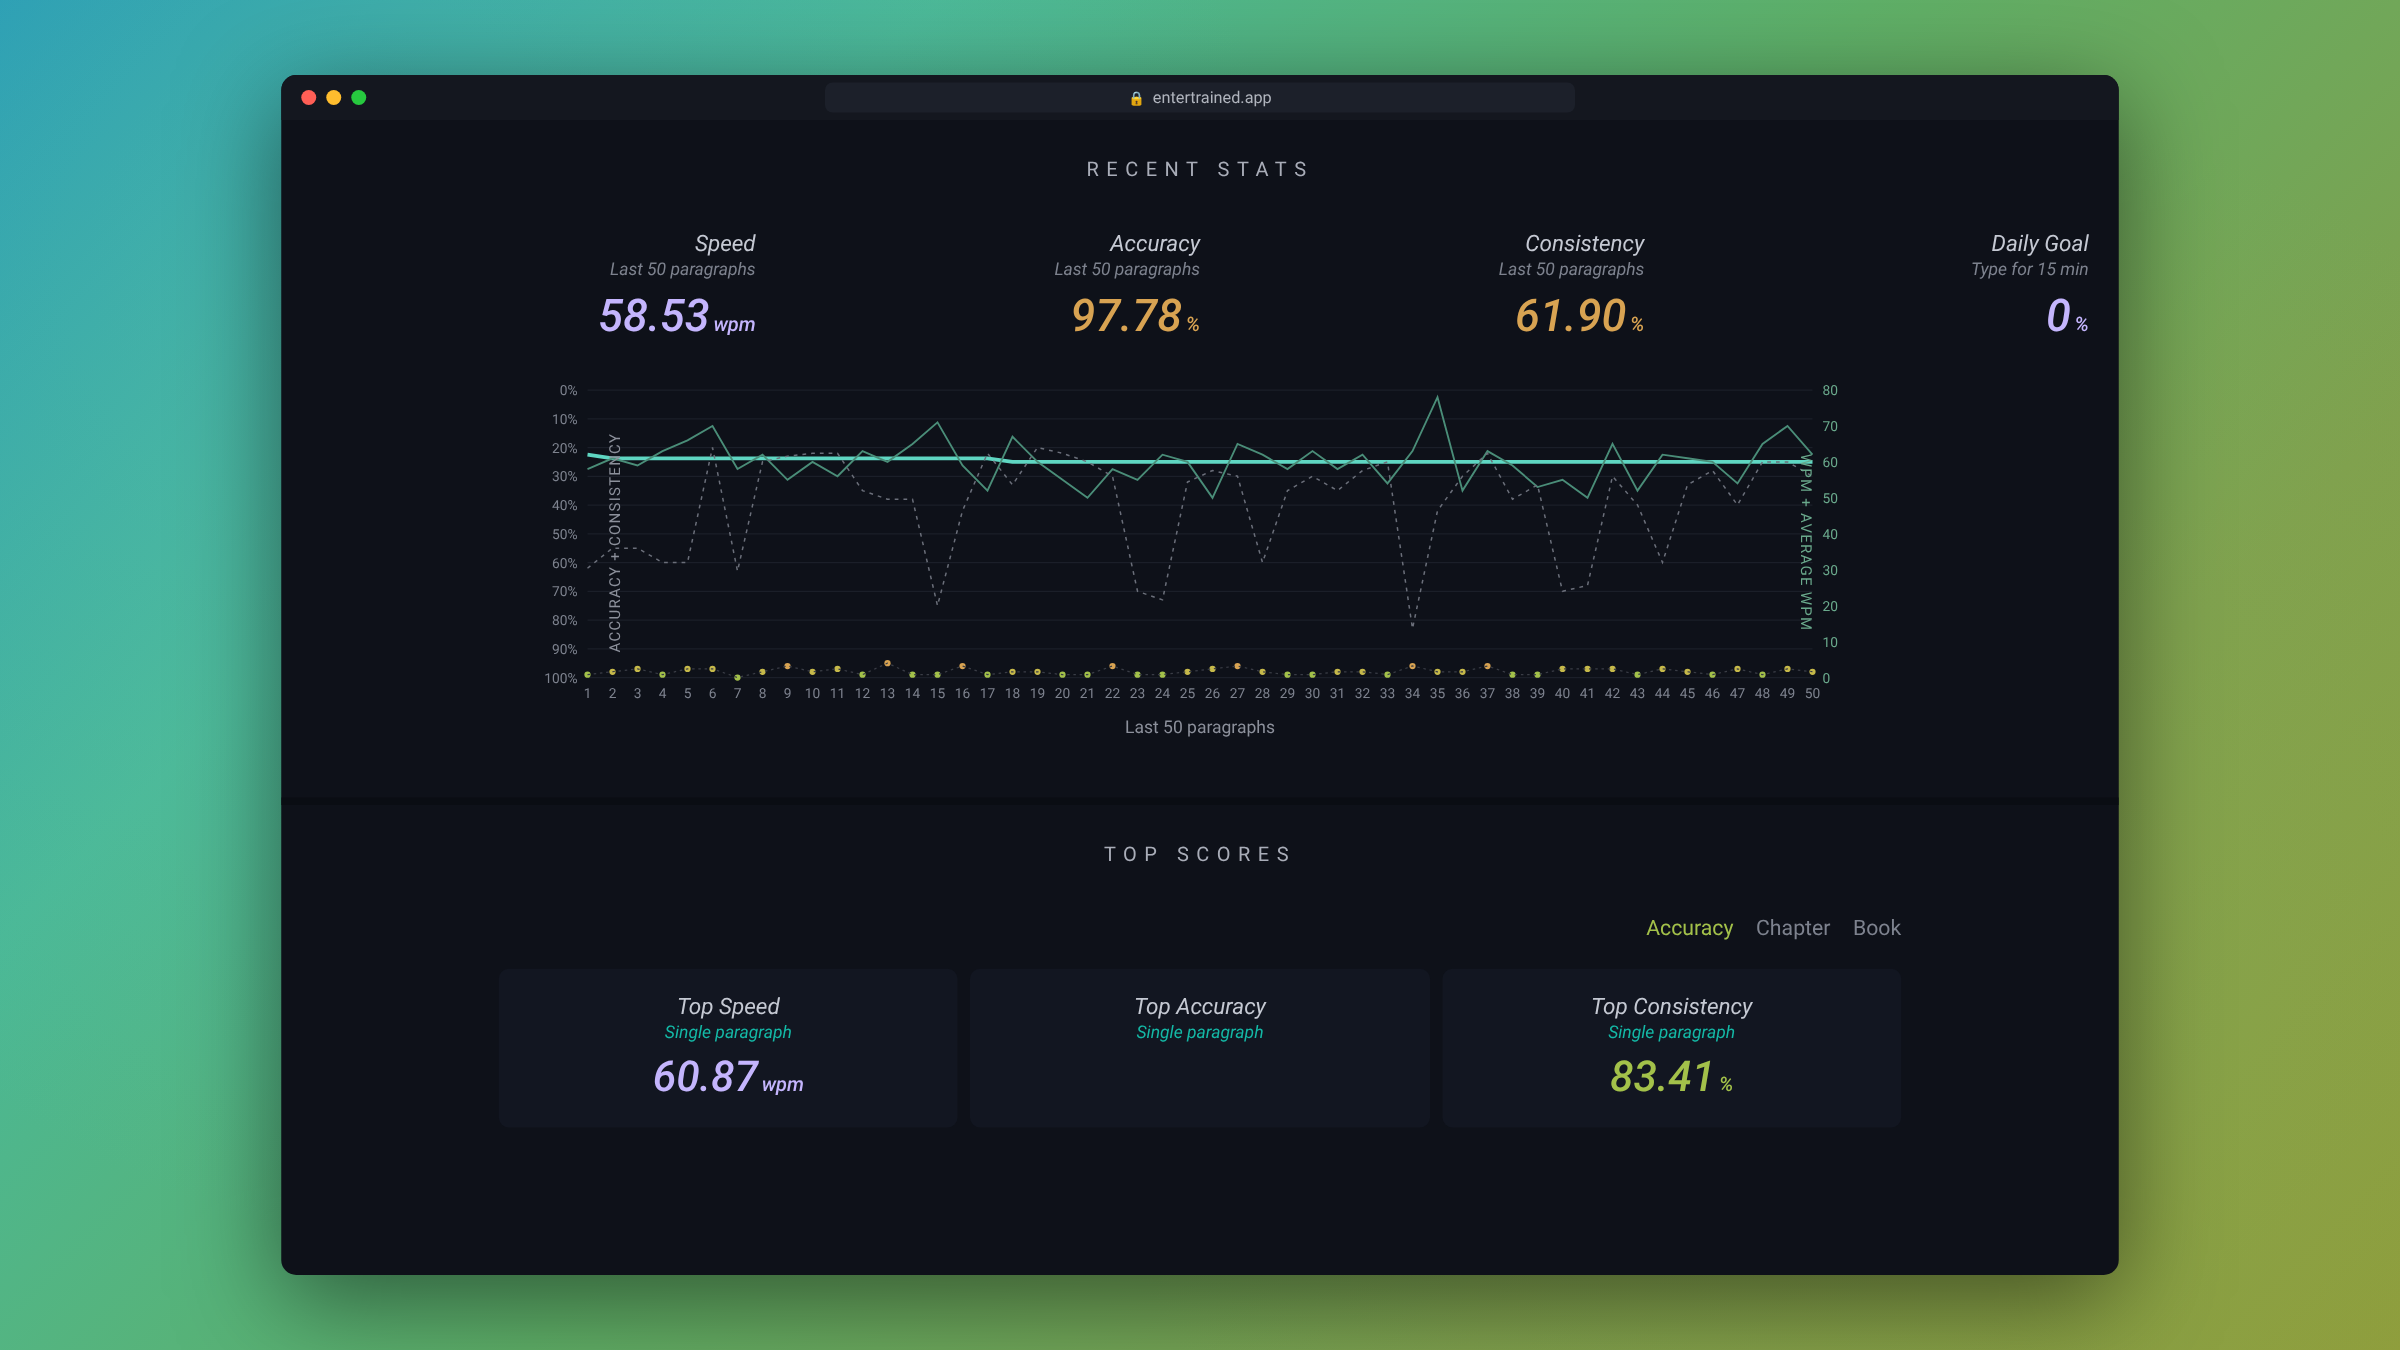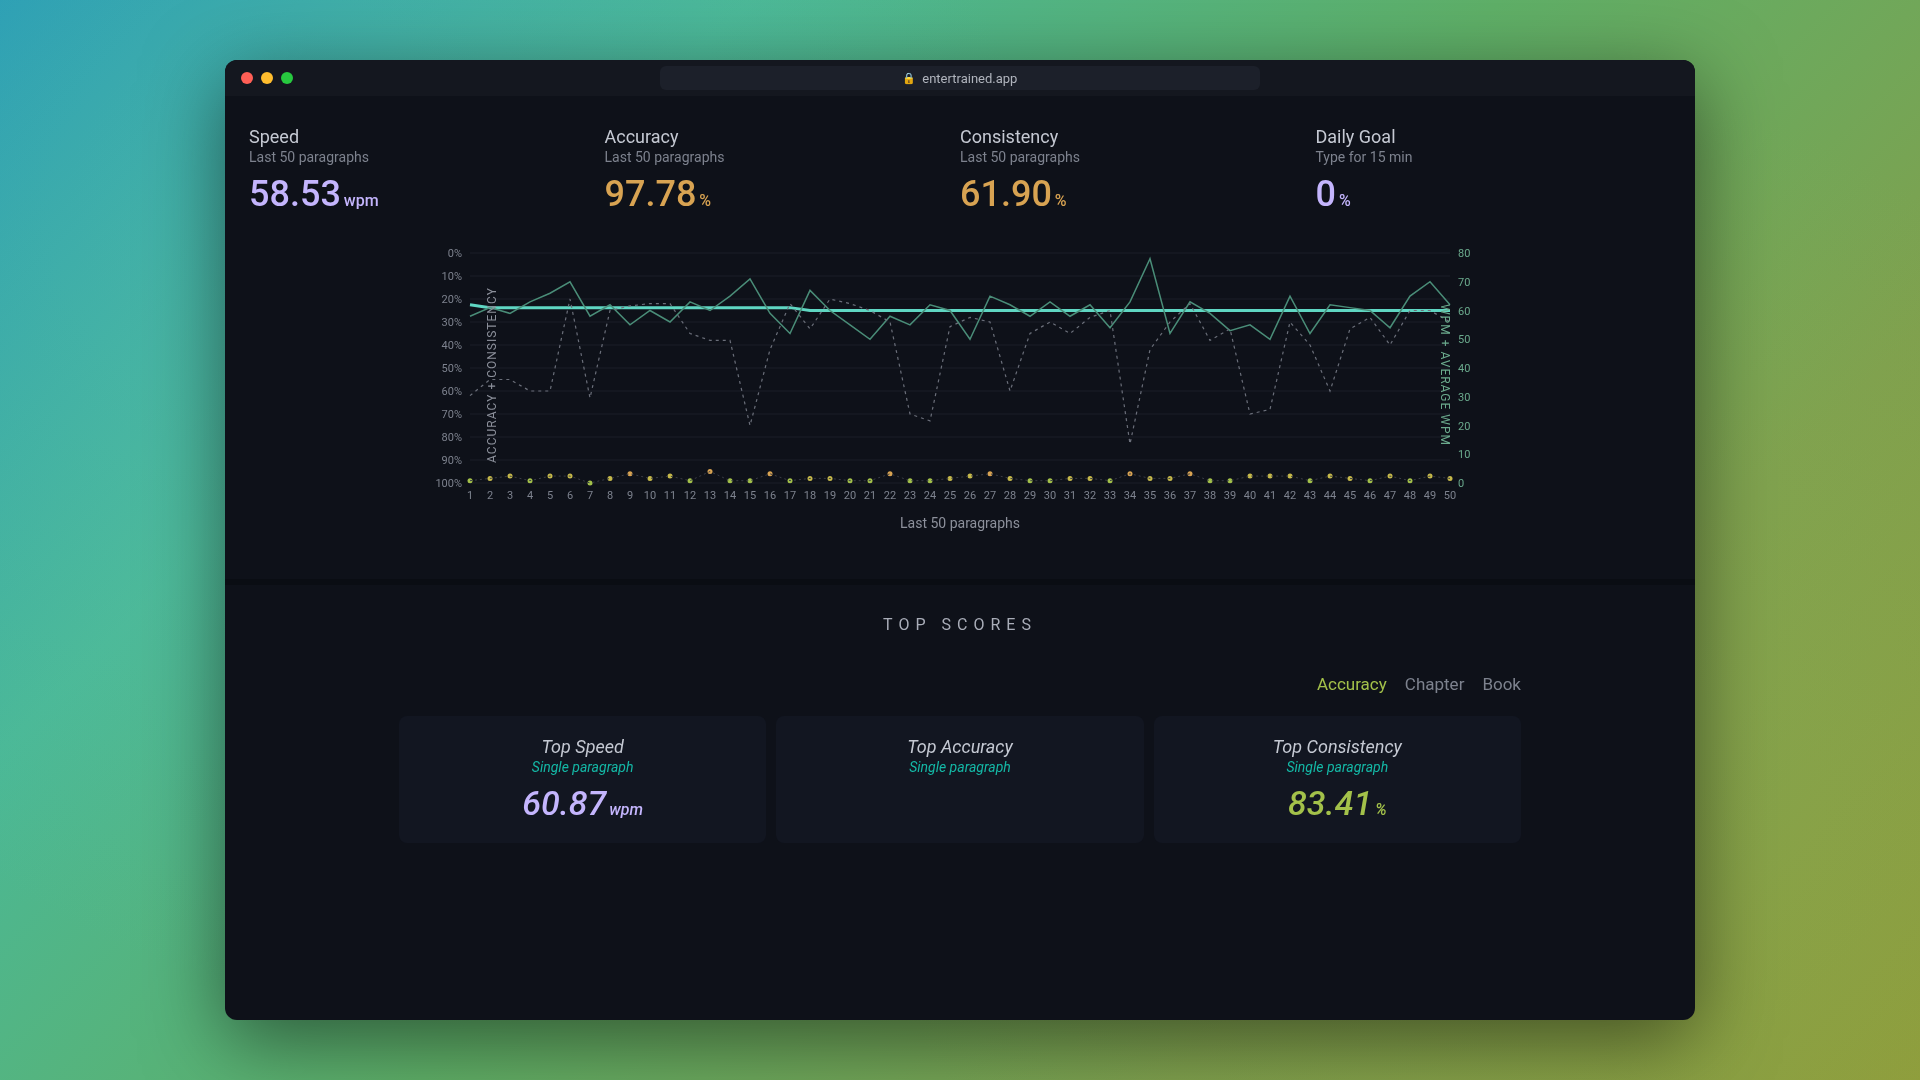--- a/index.html
+++ b/index.html
@@ -77,21 +77,21 @@
   color: #a9adb8;
   margin-bottom: 40px;
 }
 
 .stats-row {
   display: flex;
   justify-content: space-around;
   margin-bottom: 30px;
 }
 
-.stat-card { text-align: left; flex: 1; }
+.stat-card { text-align: right; flex: 1; font-style: italic; }
 .stat-title { font-size: 18px; color: #c5c9d3; margin-bottom: 2px; }
 .stat-sub { font-size: 14px; color: #7d828e; margin-bottom: 8px; }
 .stat-value { font-size: 36px; font-weight: 500; }
 .stat-unit { font-size: 16px; margin-left: 3px; }
 .c-white { color: #c4b5fd; }
 .c-green { color: #a3c14a; }
 .c-orange { color: #d8a352; }
 
 .chart-wrap {
   position: relative;
@@ -175,20 +175,21 @@
       <div class="light yellow"></div>
       <div class="light green"></div>
     </div>
     <div class="url-bar">
       <span class="lock">🔒</span>
       <span>entertrained.app</span>
     </div>
   </div>
 
   <div class="content">
+    <h2 class="section-title">RECENT STATS</h2>
 
     <div class="stats-row" id="recent-cards">
         <div class="stat-card">
     <div class="stat-title">Speed</div>
     <div class="stat-sub">Last 50 paragraphs</div>
     <div class="stat-value c-white">
       <span>58.53</span><span class="stat-unit">wpm</span>
     </div>
         </div>
         <div class="stat-card">

